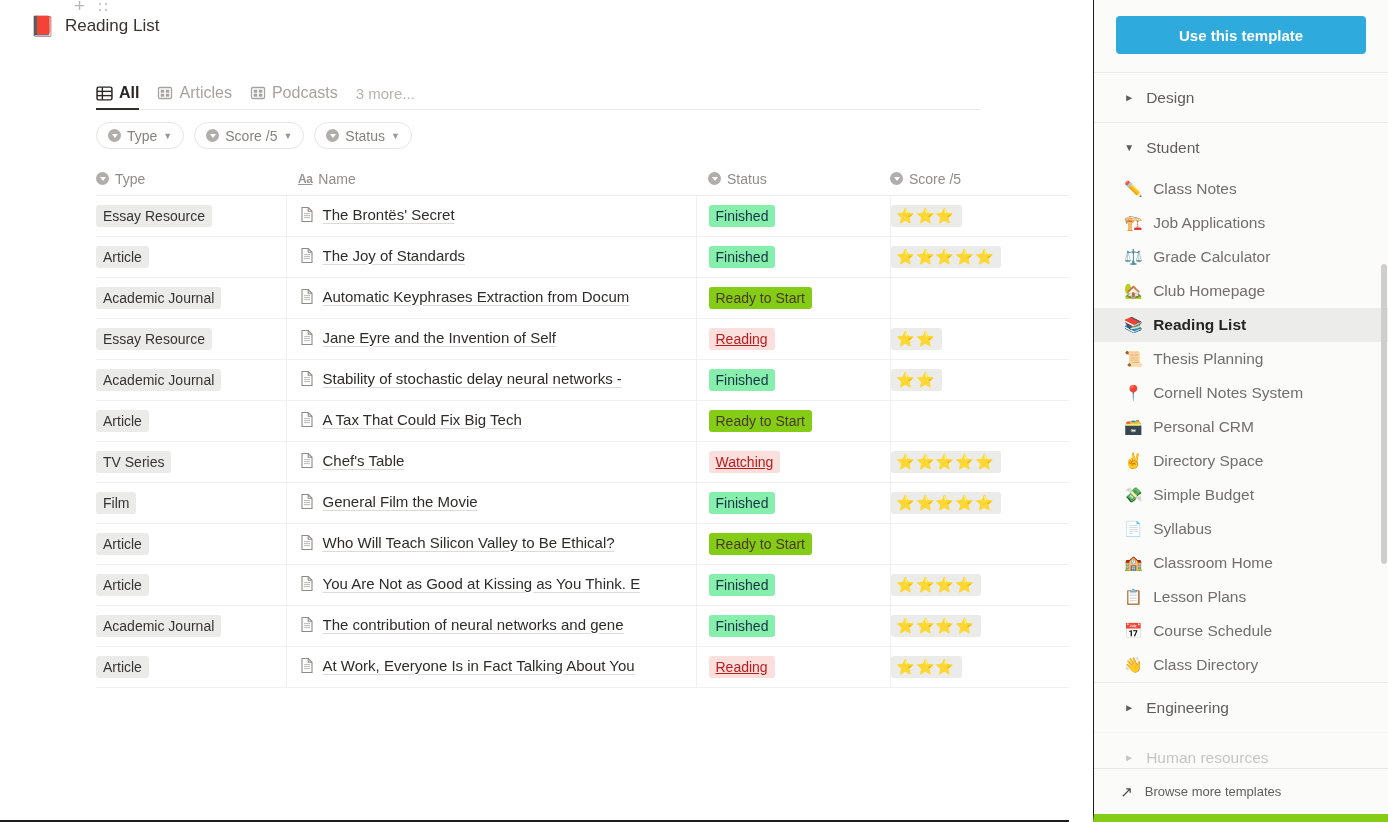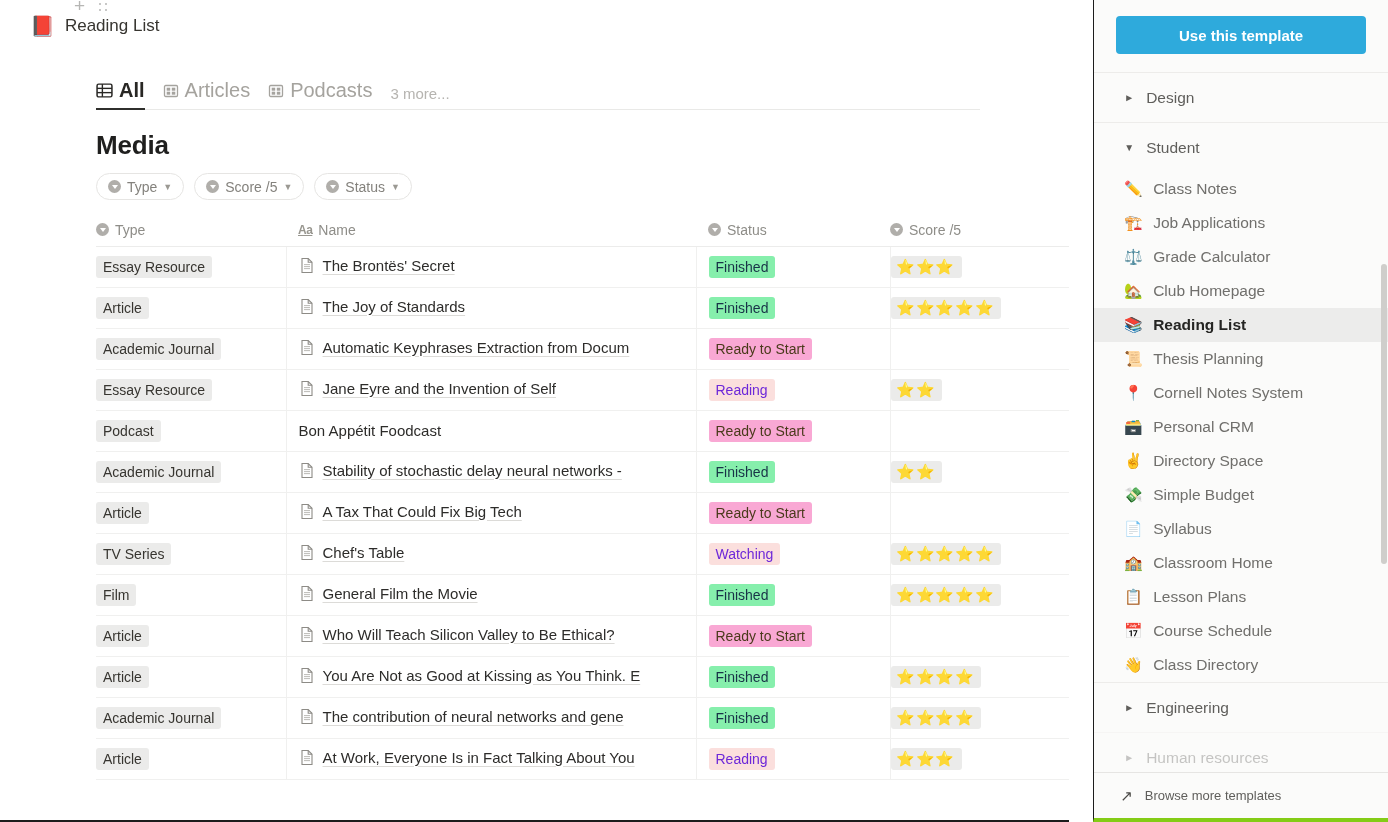--- a/index.html
+++ b/index.html
@@ -51,21 +51,21 @@
   .tabs {
     margin-top: 20px;
     display: flex; align-items: flex-end; gap: 18px;
     border-bottom: 1px solid #e9e9e7;
     padding-bottom: 0px;
     width: 884px;
     height: 36px;
   }
   .tab {
     display: flex; align-items: center; gap: 6px;
-    font-size: 20px; color: #a5a39e;
+    font-size: 16px; color: #a5a39e;
     padding-bottom: 7px; position: relative; cursor: pointer;
   }
   .tab.active { color: #282724; font-weight: 600; }
   .tab.active::after {
     content: ""; position: absolute; left: 0; right: 0; bottom: -1px;
     height: 2px; background: #2f2f2c;
   }
   .tab-more { font-size: 15px; color: #b6b4b0; padding-bottom: 7px; cursor: pointer; }
   svg.tbico { display: block; }
 
@@ -126,40 +126,40 @@
 
   .tag {
     display: inline-block; background: #ebebea; color: #373530;
     border-radius: 3px; padding: 2px 7px; font-size: 14px; line-height: 18px;
   }
   .badge {
     display: inline-block; border-radius: 3px; padding: 2px 7px;
     font-size: 14px; line-height: 18px;
   }
   .badge.blue   { background: #86efac; color: #183347; }
-  .badge.yellow { background: #f9a8d4; color: #4a3a1b; }
-  .badge.pink   { background: #fbdfdd; color: #6d28d9; }
+  .badge.yellow { background: #84cc16; color: #4a3a1b; }
+  .badge.pink   { background: #fbdfdd; color: #b91c1c; text-decoration: underline; }
   .stars {
     display: inline-block; background: #ebebea; border-radius: 3px;
     padding: 1px 6px; font-size: 15px; line-height: 20px; letter-spacing: 1px;
   }
   .nm { display: flex; align-items: flex-start; gap: 8px; }
   .nm .txt { text-decoration: underline; text-decoration-color: #dcdbd8; text-underline-offset: 3px; }
   .nm .txt.plain { text-decoration: none; }
   .extra-tag {
     display:inline-block; background:#ebebea; border-radius:3px; padding:2px 7px;
     font-size:14px; line-height:18px; color:#373530;
   }
 
   
   .panel {
     width: 300px; height: 822px; background: #fbfbfa;
     border-left: 1px solid #1c1c1c;
     display: flex; flex-direction: column; position: relative;
-    border-bottom: 4px solid #84cc16;
+    border-bottom: 8px solid #84cc16;
     margin-left: 24px;
   }
   .panel-top { padding: 16px 22px 18px 22px; }
   .use-btn {
     display: block; width: 100%; height: 38px;
     background: #2eaadc; color: #fff; border: none; border-radius: 4px;
     font-size: 15px; font-weight: 700; cursor: pointer;
     font-family: "Liberation Sans", sans-serif;
   }
   .panel-list { flex: 1; overflow: hidden; position: relative; }
@@ -252,21 +252,20 @@
               <rect x="8.8" y="4.7" width="3.5" height="3" fill="#a5a39e"></rect>
               <rect x="3.7" y="8.7" width="3.5" height="3" fill="#a5a39e"></rect>
               <rect x="8.8" y="8.7" width="3.5" height="3" fill="#a5a39e"></rect>
             </svg>
           </span>
           <span>Podcasts</span>
         </div>
         <div class="tab-more">3 more...</div>
       </div>
 
-      <div class="db-title">Media</div>
 
       <div class="filters">
         <div class="pill">
           <span class="sel-ico"></span>
           <span>Type</span>
           <span class="chev">▼</span>
         </div>
         <div class="pill">
           <span class="sel-ico"></span>
           <span>Score /5</span>
@@ -398,31 +397,20 @@
                         </g>
                       </svg></span>
                     <span class="txt">Jane Eyre and the Invention of Self</span>
                   </span>
                 </td>
                 <td class="c-status"><span class="badge pink">Reading</span></td>
                 <td class="c-score"><span class="stars">⭐⭐</span></td>
                 <td class="c-extra"><span class="extra-tag">Ka</span></td>
               </tr>
               <tr>
-                <td class="c-type"><span class="tag">Podcast</span></td>
-                <td class="c-name">
-                  <span class="nm">
-                    <span class="txt plain">Bon Appétit Foodcast</span>
-                  </span>
-                </td>
-                <td class="c-status"><span class="badge yellow">Ready to Start</span></td>
-                <td class="c-score"></td>
-                <td class="c-extra"></td>
-              </tr>
-              <tr>
                 <td class="c-type"><span class="tag">Academic Journal</span></td>
                 <td class="c-name">
                   <span class="nm">
                     <span><svg width="16" height="17" viewBox="0 0 16 17">
                         <path d="M3 1.5h6.2L13 5.3V15.5H3z" fill="#fff" stroke="#8d8b86" stroke-width="1.1"></path>
                         <path d="M9.2 1.5V5.3H13" fill="none" stroke="#8d8b86" stroke-width="1.1"></path>
                         <g fill="#b4b2ad">
                           <rect x="5" y="7.2" width="6" height=".9"></rect>
                           <rect x="5" y="9.2" width="6" height=".9"></rect>
                           <rect x="5" y="11.2" width="6" height=".9"></rect>

